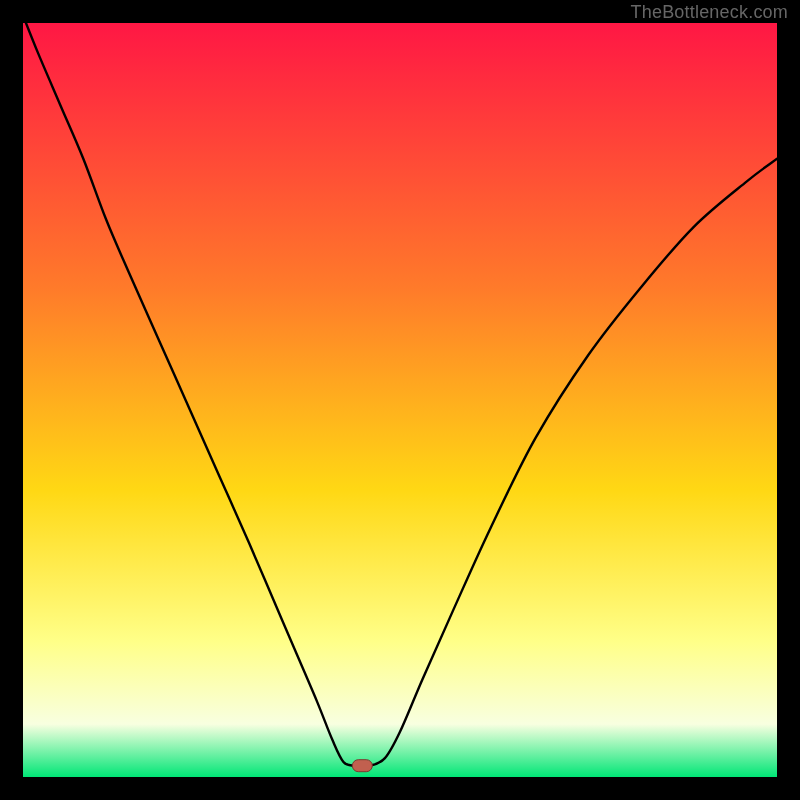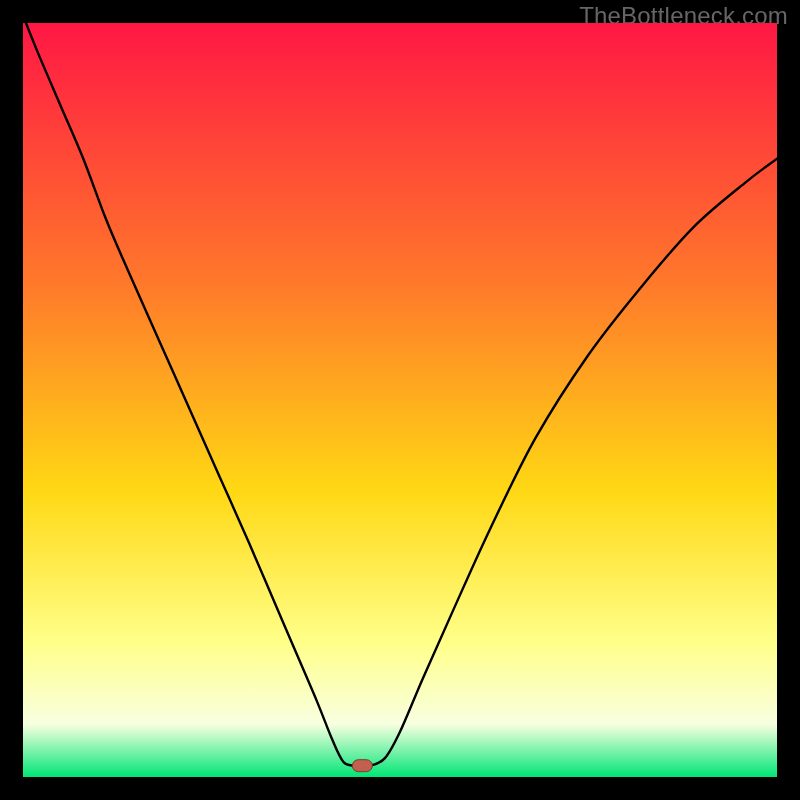--- a/index.html
+++ b/index.html
@@ -22,21 +22,21 @@
     left: 23px;
     top: 23px;
     width: 754px;
     height: 754px;
   }
   .attribution {
     position: absolute;
     top: 2px;
     right: 12px;
     color: #666666;
-    font-size: 24px;
+    font-size: 18px;
     font-weight: 500;
     letter-spacing: 0.2px;
   }
 </style>
 </head>
 <body>
 
 <div class="frame">
   <div class="attribution">TheBottleneck.com</div>
   <svg class="plot-area" viewBox="0 0 754 754" preserveAspectRatio="none">

